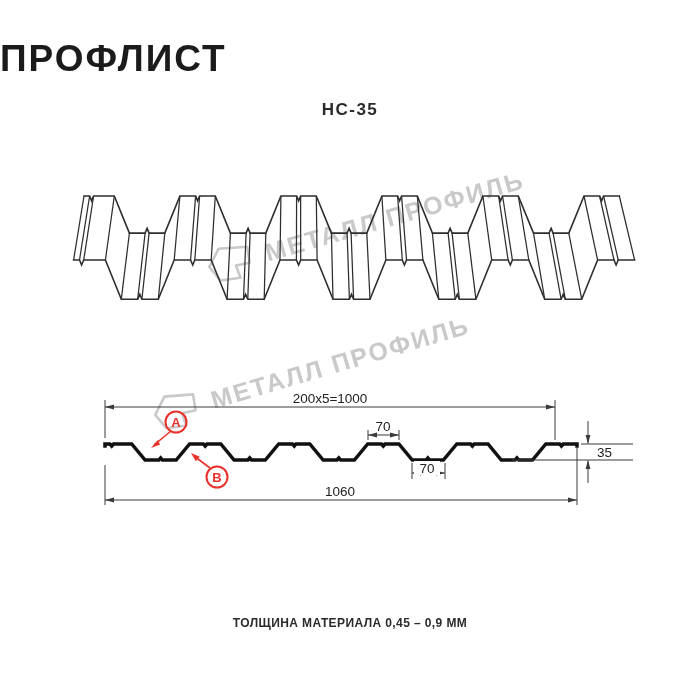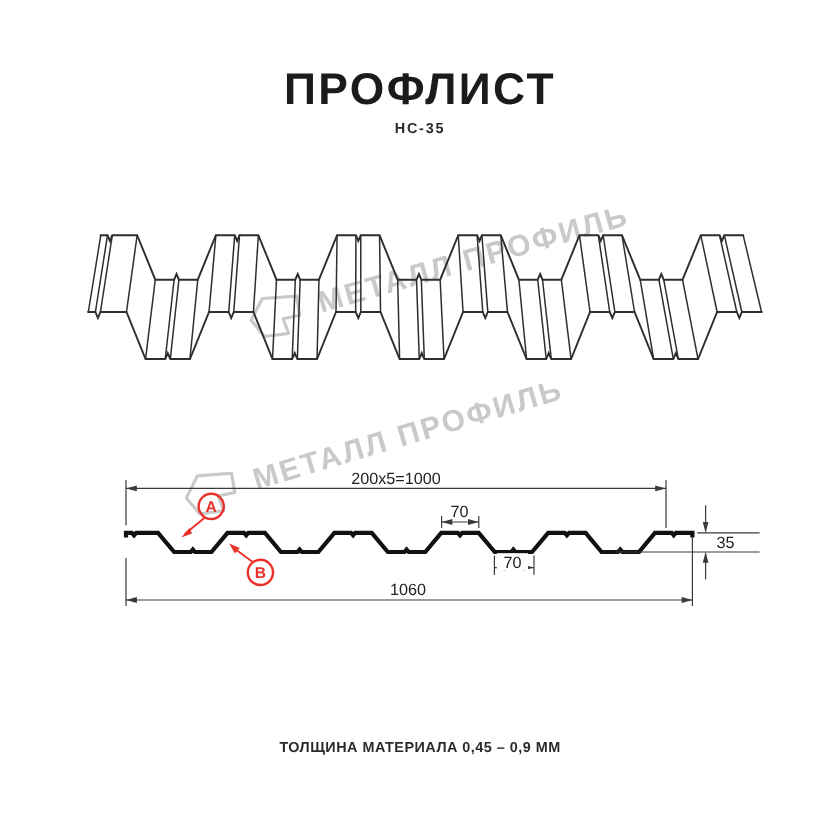--- a/index.html
+++ b/index.html
@@ -1,26 +1,26 @@
 <!DOCTYPE html>
 <html><head>
 <meta charset="utf-8">
 <style>
   html,body{margin:0;padding:0;}
   body{
     width:700px;height:700px;position:relative;background:#ffffff;
     font-family:"Liberation Sans","DejaVu Sans",sans-serif;overflow:hidden;
   }
   .page-title{
-    position:absolute;top:54px;left:0;width:700px;text-align:center;
+    position:absolute;top:38px;left:0;width:700px;text-align:left;
     font-size:37px;font-weight:800;letter-spacing:2px;color:#1b1b1b;
   }
   .page-subtitle{
     position:absolute;top:100px;left:0;width:700px;text-align:center;
-    font-size:12px;font-weight:700;letter-spacing:1.5px;color:#2a2a2a;
+    font-size:17px;font-weight:700;letter-spacing:1.5px;color:#2a2a2a;
   }
   .footer-note{
     position:absolute;top:616px;left:0;width:700px;text-align:center;
     font-size:12px;font-weight:700;letter-spacing:0.4px;color:#2b2b2b;
   }
   .watermark{
     position:absolute;display:flex;align-items:center;gap:10px;
     transform-origin:left center;color:#c9c9c9;z-index:1;
     white-space:nowrap;pointer-events:none;
   }

